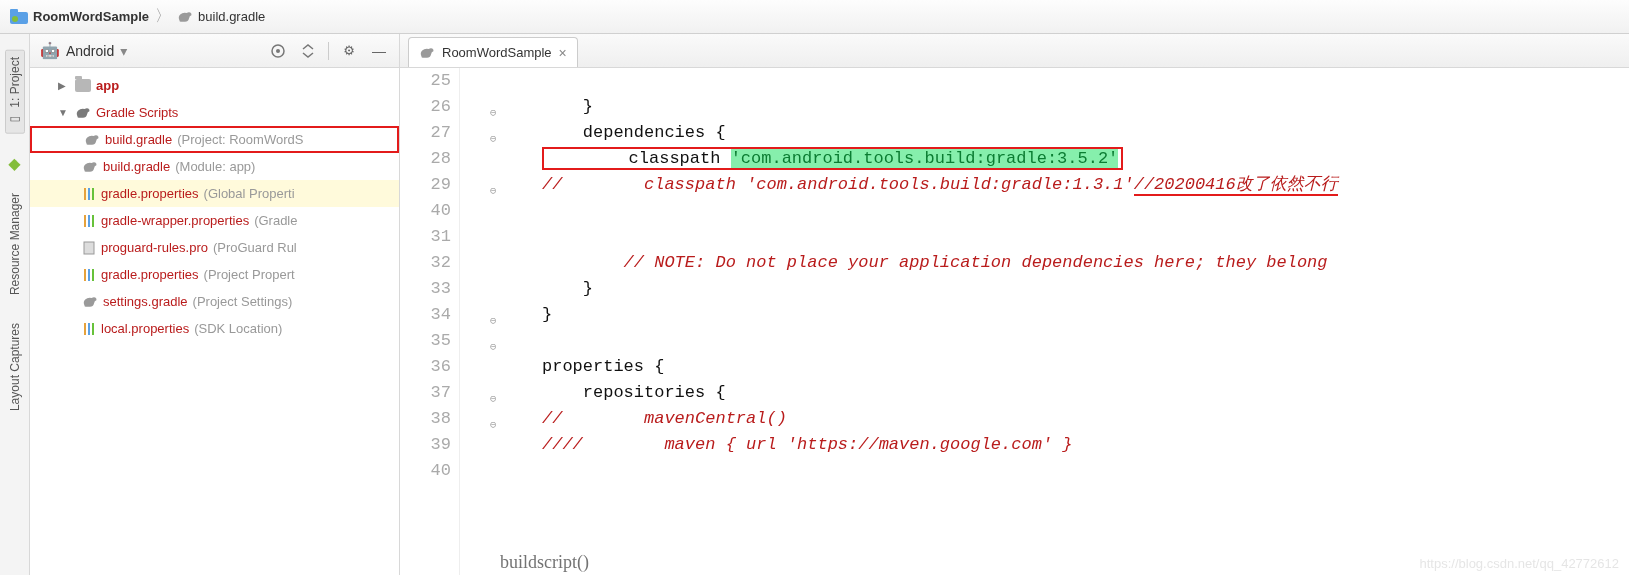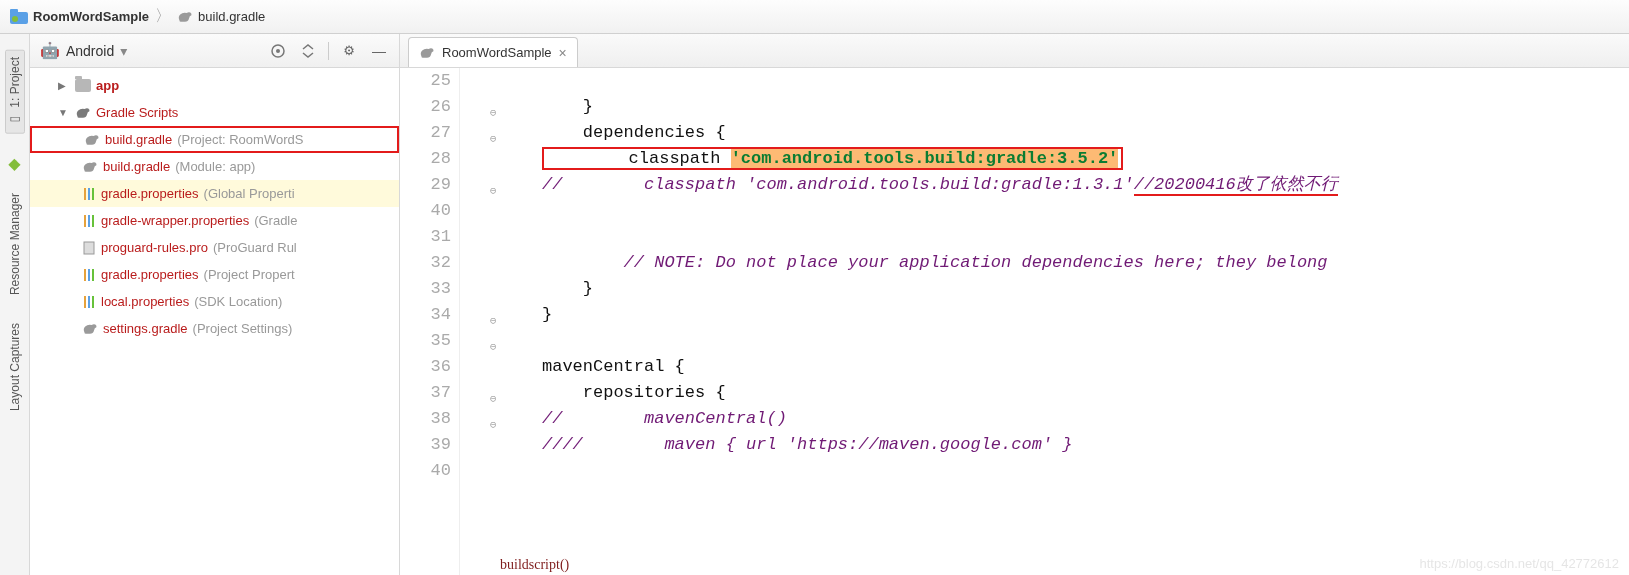--- a/index.html
+++ b/index.html
@@ -33,31 +33,31 @@
 .tab-close { color:#888; cursor:pointer; font-size:14px; }
 .notify { height:34px; background:#fffde7; border-bottom:1px solid #e8e0a8; display:flex; align-items:center; padding:0 14px; font-size:14px; color:#333; }
 .notify .link { color:#2a6bcc; margin-left:auto; cursor:pointer; }
 .code { display:flex; font-family:"Consolas","Courier New",monospace; font-size:17px; line-height:26px; flex:1; overflow:hidden;gap:28px; }
 .gutter { width:60px; text-align:right; color:#aaa; padding-right:8px; background:#fff; border-right:1px solid #eee; }
 .gutter div { height:26px; }
 .fold-col { width:18px; background:#fff; position:relative; }
 .fold-mark { position:absolute; left:2px; font-size:11px; color:#aaa; }
 .lines { flex:1; padding-left:8px; color:#111; }
 .lines > div { height:26px; white-space:pre; }
-.str { color:#0b7d32; font-weight:bold; background:#fdba74; }
-.cmt { color:#701a75; font-style:italic; }
+.str { color:#0b7d32; font-weight:normal; background:#86efac; }
+.cmt { color:#b91c1c; font-style:italic; }
 .hl-red { border:2.5px solid #e31b1b; padding:0 3px; }
 .underline-red { border-bottom:2.5px solid #e31b1b;margin-top:12px; }
 .folder-ic { width:16px; height:13px; background:#b7b7b7; border-radius:2px; position:relative; display:inline-block; }
 .folder-ic::before { content:""; position:absolute; top:-3px; left:0; width:7px; height:3px; background:#b7b7b7; border-radius:1px 1px 0 0; }
 .prop-ic { width:14px; height:14px; display:inline-block; }
 .android-ic { font-size:16px; color:#84bd3a; }
 .sep-v { width:1px; height:18px; background:#ccc; }
 .watermark { position:absolute; bottom:4px; right:10px; color:rgba(150,150,150,.25); font-size:13px; pointer-events:none; }
-.breadcrumb-hint { position:absolute; bottom:2px; left:500px; color:#7f1d1d; font-size:14px; font-family:"Segoe UI"; }
+.breadcrumb-hint { position:absolute; bottom:2px; left:500px; color:#737373; font-size:18px; font-family:"Segoe UI"; }
 </style>
 </head>
 <body>
 
 <div class="top-bar">
   <div class="bc">
     <span class="bc-item">
       <svg width="18" height="15">
           <rect x="0" y="3" width="18" height="12" rx="2" fill="#5aa0e6"></rect>
           <rect x="0" y="0" width="8" height="5" rx="1" fill="#5aa0e6"></rect>
@@ -169,34 +169,34 @@
       <div class="tree-row indent2">
         <svg class="prop-ic" viewBox="0 0 14 14">
             <rect x="2" y="1" width="2" height="12" fill="#e6a23c"></rect>
             <rect x="6" y="1" width="2" height="12" fill="#5aa0e6"></rect>
             <rect x="10" y="1" width="2" height="12" fill="#67c23a"></rect>
           </svg>
         <span class="name">gradle.properties</span>
         <span class="hint">(Project Propert</span>
       </div>
       <div class="tree-row indent2">
+        <svg class="elephant" viewBox="0 0 20 16">
+            <path fill="#9a9a9a" d="M3 12 Q1 8 4 5 Q7 2 12 3 Q16 1 18 4 Q19 6 16 7 L15 10 Q14 14 10 14 L5 14 Q3 14 3 12 Z"></path>
+          </svg>
+        <span class="name">settings.gradle</span>
+        <span class="hint">(Project Settings)</span>
+      </div>
+      <div class="tree-row indent2">
         <svg class="prop-ic" viewBox="0 0 14 14">
             <rect x="2" y="1" width="2" height="12" fill="#e6a23c"></rect>
             <rect x="6" y="1" width="2" height="12" fill="#5aa0e6"></rect>
             <rect x="10" y="1" width="2" height="12" fill="#67c23a"></rect>
           </svg>
         <span class="name">local.properties</span>
         <span class="hint">(SDK Location)</span>
-      </div>
-      <div class="tree-row indent2">
-        <svg class="elephant" viewBox="0 0 20 16">
-            <path fill="#9a9a9a" d="M3 12 Q1 8 4 5 Q7 2 12 3 Q16 1 18 4 Q19 6 16 7 L15 10 Q14 14 10 14 L5 14 Q3 14 3 12 Z"></path>
-          </svg>
-        <span class="name">settings.gradle</span>
-        <span class="hint">(Project Settings)</span>
       </div>
     </div>
   </div>
 
   <div class="editor-area">
     <div class="tab-bar">
       <div class="tab">
         <svg class="elephant" viewBox="0 0 20 16">
             <path fill="#9a9a9a" d="M3 12 Q1 8 4 5 Q7 2 12 3 Q16 1 18 4 Q19 6 16 7 L15 10 Q14 14 10 14 L5 14 Q3 14 3 12 Z"></path>
           </svg>
@@ -237,21 +237,21 @@
           <div>    }</div>
           <div>    dependencies {</div>
           <div><span class="hl-red">&nbsp;&nbsp;&nbsp;&nbsp;&nbsp;&nbsp;&nbsp;&nbsp;classpath&nbsp;<span class="str">'com.android.tools.build:gradle:3.5.2'</span></span></div>
           <div><span class="cmt">//        classpath 'com.android.tools.build:gradle:1.3.1'</span><span class="cmt underline-red">//20200416改了依然不行</span></div>
           <div></div>
           <div></div>
           <div><span class="cmt">        // NOTE: Do not place your application dependencies here; they belong</span></div>
           <div>    }</div>
           <div>}</div>
           <div></div>
-          <div>mavenCentral {</div>
+          <div>properties {</div>
           <div>    repositories {</div>
           <div><span class="cmt">//        mavenCentral()</span></div>
           <div><span class="cmt">////        maven { url 'https://maven.google.com' }</span></div>
         </div>
     </div>
   </div>
 </div>
 
 <div class="breadcrumb-hint">buildscript()</div>
 <div class="watermark">https://blog.csdn.net/qq_42772612</div>

